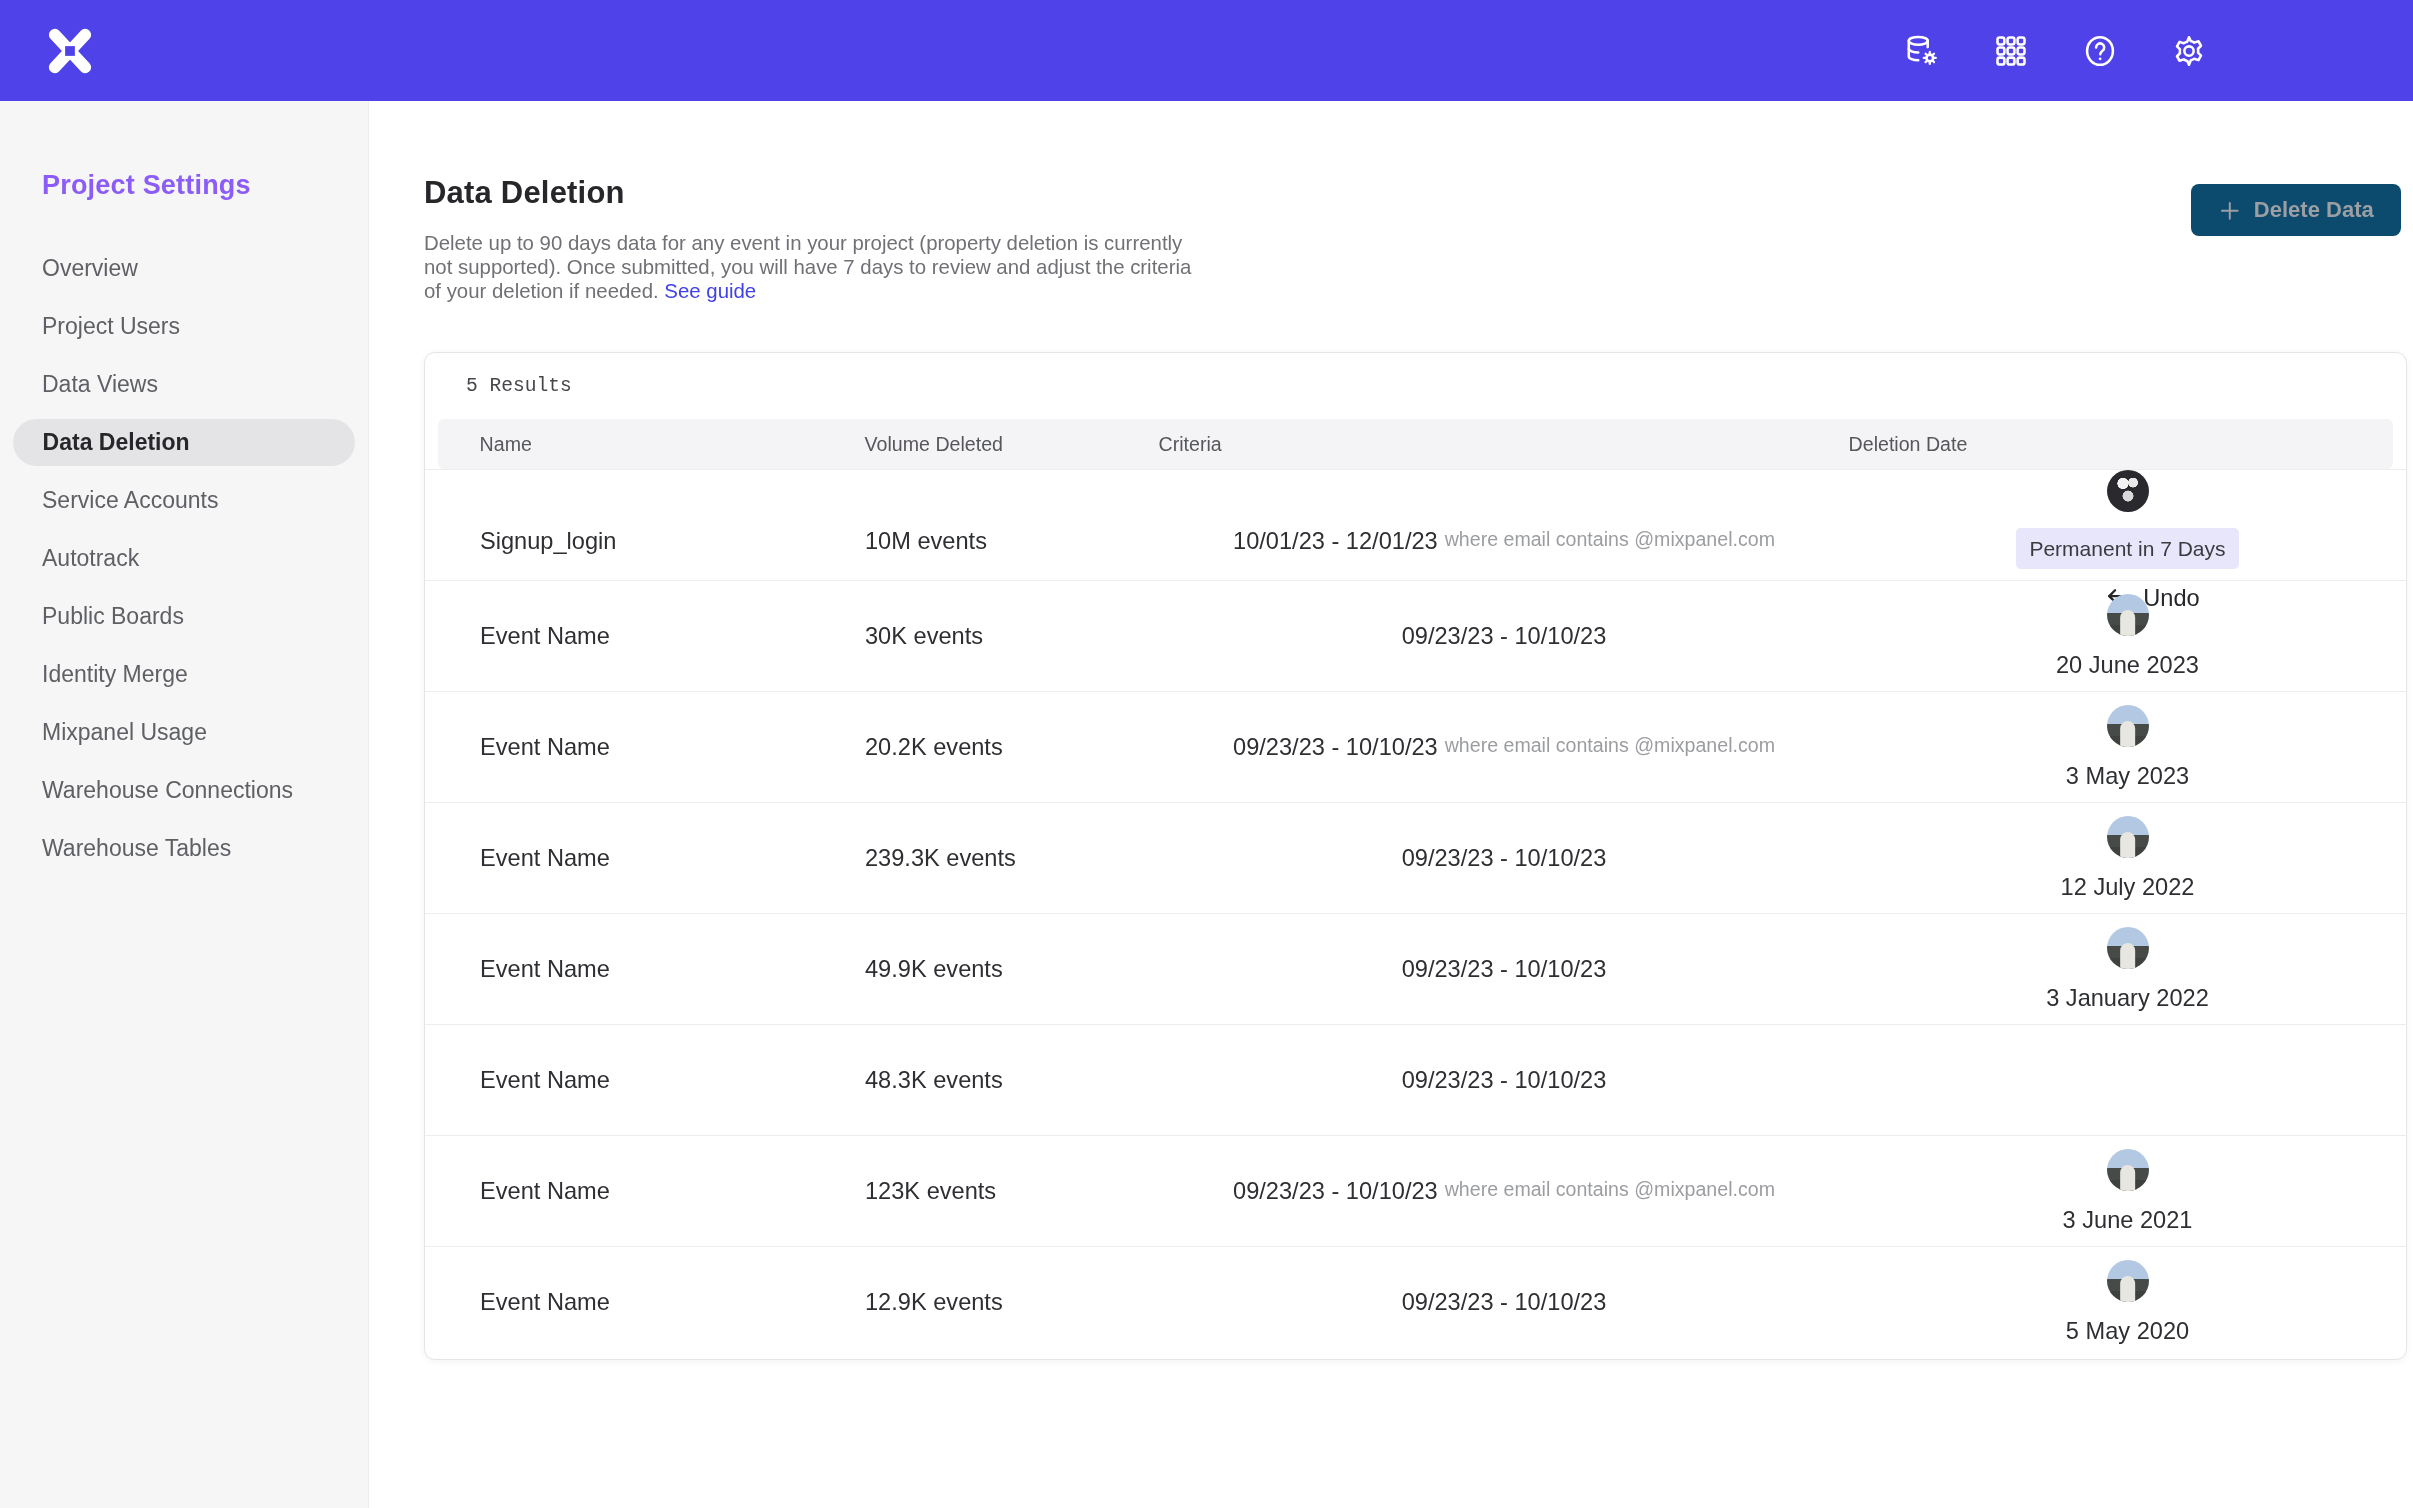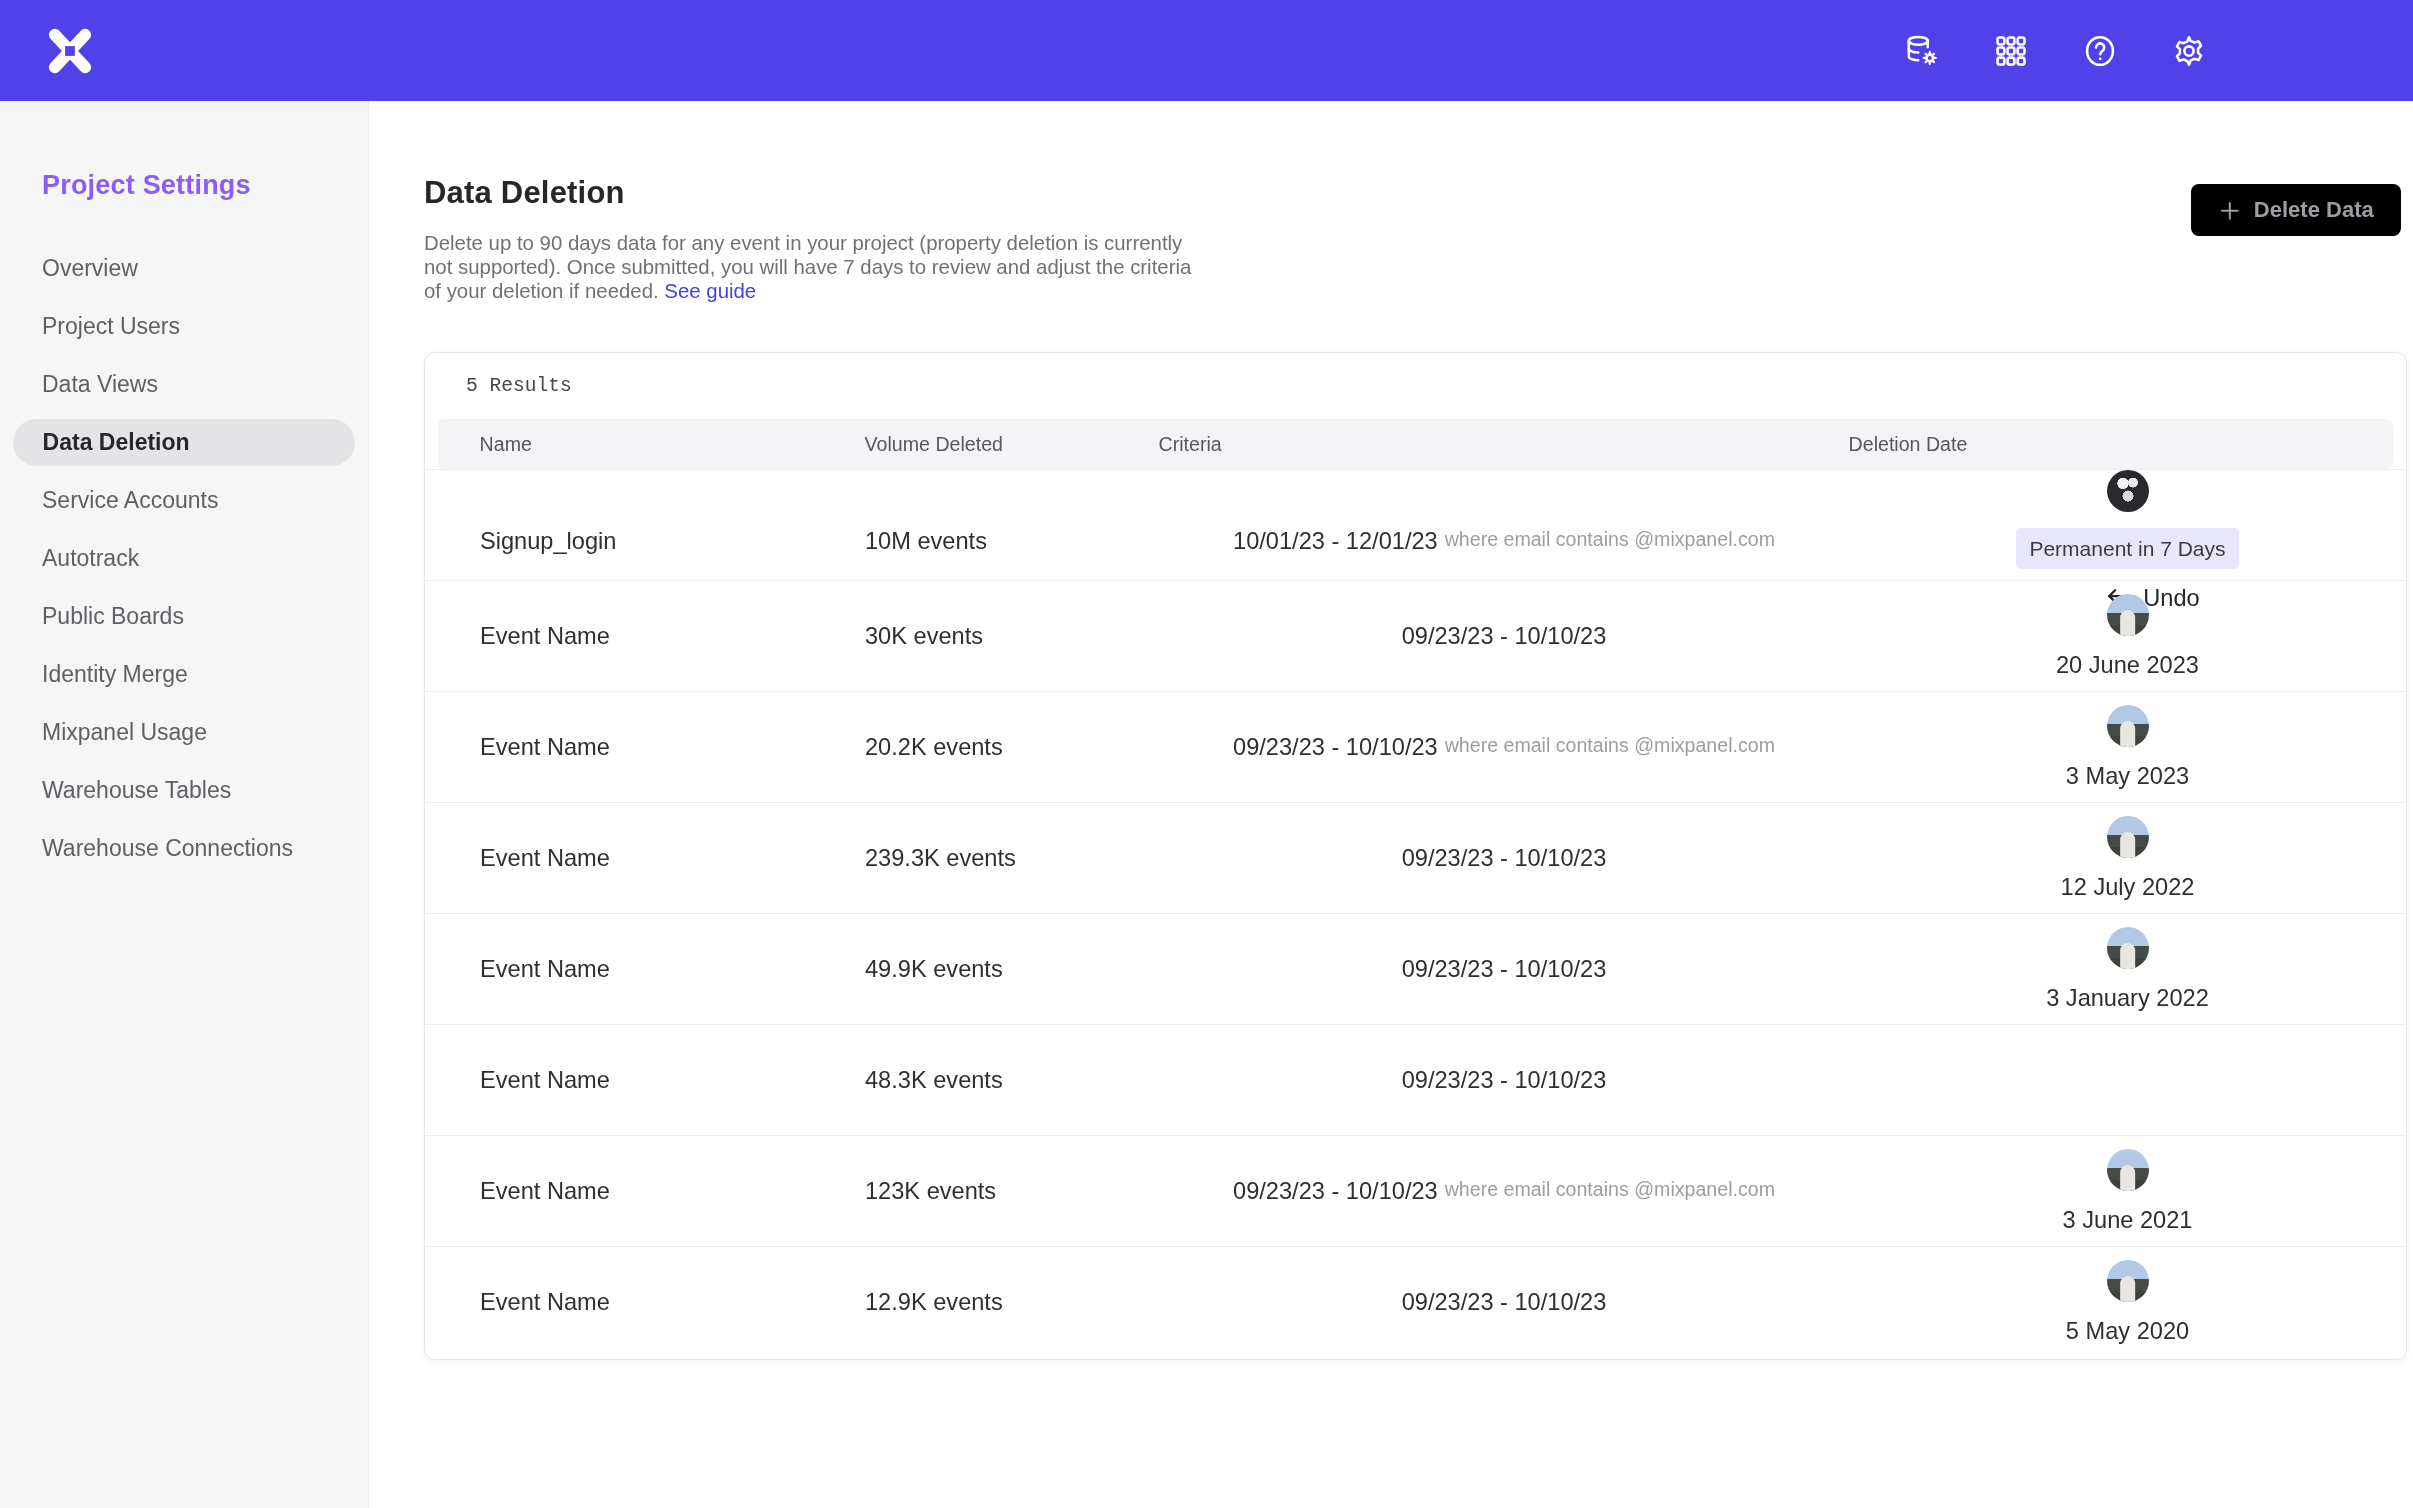--- a/index.html
+++ b/index.html
@@ -22,21 +22,21 @@
   .sidebar-nav { margin-top:38px; }
   .sidebar-item { height:58px; display:flex; align-items:center; padding-left:42px; font-size:23px; color:#5F6065; cursor:pointer; }
   .sidebar-item.selected { height:47px; margin:5.5px 12.6px; padding-left:30px; background:#E4E4E6; border-radius:23.6px; color:#27272B; font-weight:600; }
 
   
   .main { flex:1; background:#fff; padding:0 0 0 55px; position:relative; }
   .main-header { display:flex; justify-content:space-between; align-items:flex-start; padding-top:74px; padding-right:6.3px; }
   .page-title { font-size:31px; font-weight:700; color:#27272B; letter-spacing:0.2px; }
   .page-desc { margin-top:20.4px; max-width:786px; font-size:20.4px; line-height:24px; color:#707176; }
   .see-guide { color:#4141E8; text-decoration:none; cursor:pointer; }
-  .delete-btn { margin-top:9.4px; margin-right:6.3px; height:52px; padding:0 27px; background:#000000; border:none; border-radius:7.9px; display:flex; align-items:center; gap:12.6px; font-size:22px; font-weight:600; color:#9B9EA3; cursor:not-allowed; font-family:inherit; }
+  .delete-btn { margin-top:9.4px; margin-right:6.3px; height:52px; padding:0 27px; background:#0c4a6e; border:none; border-radius:7.9px; display:flex; align-items:center; gap:12.6px; font-size:22px; font-weight:600; color:#9B9EA3; cursor:not-allowed; font-family:inherit; }
   .delete-btn svg { width:23.6px; height:23.6px; }
 
   
   .card { margin-top:49px; margin-right:6.3px; width:1983px; background:#fff; border:0.8px solid #E4E5E7; border-radius:11px; box-shadow:0 1.6px 6.3px rgba(40,40,60,.05); padding-bottom:1.6px; }
   .results-row { height:66px; display:flex; align-items:center; padding-left:41px; font-size:19.6px; color:#47484C;font-family:Liberation Mono, monospace; }
   .thead { height:50px; margin:0 12.6px; background:#F4F4F6; border-radius:6.3px; display:grid; grid-template-columns:427px 294px 690px 1fr; align-items:center; font-size:19.6px; color:#56575B; }
   .thead .th:first-child { padding-left:42px; }
   .trow { height:111px; display:grid; grid-template-columns:440px 294px 690px 1fr; align-items:center; border-top:0.8px solid #EDEDEF; font-size:23.6px; color:#2E2F33; }
   .trow:first-of-type { border-top:none; }
   .c-name { padding-left:55px; }
@@ -129,22 +129,22 @@
       <nav class="sidebar-nav">
         <div class="sidebar-item">Overview</div>
         <div class="sidebar-item">Project Users</div>
         <div class="sidebar-item">Data Views</div>
         <div class="sidebar-item selected">Data Deletion</div>
         <div class="sidebar-item">Service Accounts</div>
         <div class="sidebar-item">Autotrack</div>
         <div class="sidebar-item">Public Boards</div>
         <div class="sidebar-item">Identity Merge</div>
         <div class="sidebar-item">Mixpanel Usage</div>
+        <div class="sidebar-item">Warehouse Connections</div>
         <div class="sidebar-item">Warehouse Tables</div>
-        <div class="sidebar-item">Warehouse Connections</div>
       </nav>
     </aside>
 
     <main class="main">
 
       <div class="main-header">
         <div>
           <h1 class="page-title">Data Deletion</h1>
           <p class="page-desc"><span>Delete up to 90 days data for any event in your project (property deletion is currently not supported). Once submitted, you will have 7 days to review and adjust the criteria of your deletion if needed.</span>
             <a class="see-guide">See guide</a></p>

